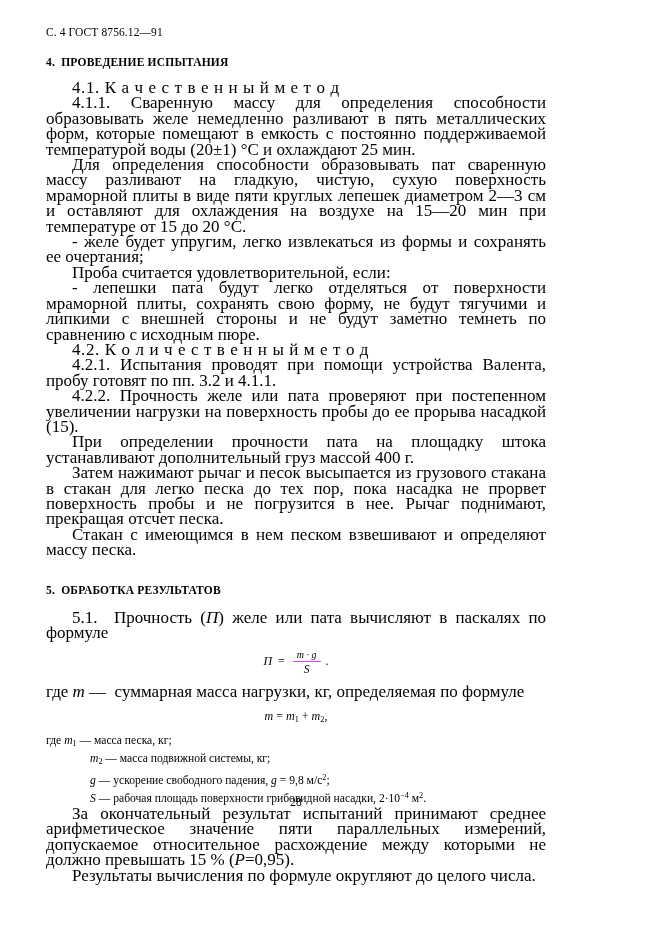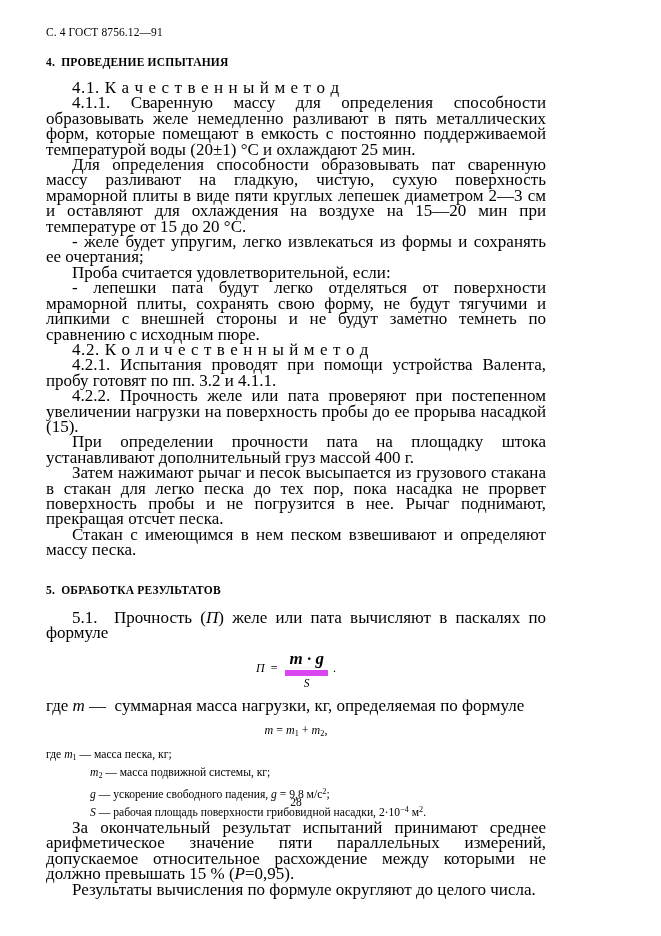--- a/index.html
+++ b/index.html
@@ -66,23 +66,22 @@
   }
   .frac {
     display: inline-block;
     vertical-align: middle;
     text-align: center;
     margin: 0 2px;
   }
   .frac .num {
     display: block;
     padding: 0 4px 1px 4px;
-    border-bottom: 6px solid #d946ef;
-    font-size: 17px;
-    font-weight: bold;
+    border-bottom: 1px solid #d946ef;
+    font-size: 10px;
   }
   .frac .den {
     display: block;
     padding: 1px 4px 0 4px;
     font-size: 11.5px;
   }
   .sub {
     font-size: 8.2px;
     vertical-align: -0.25em;
   }

